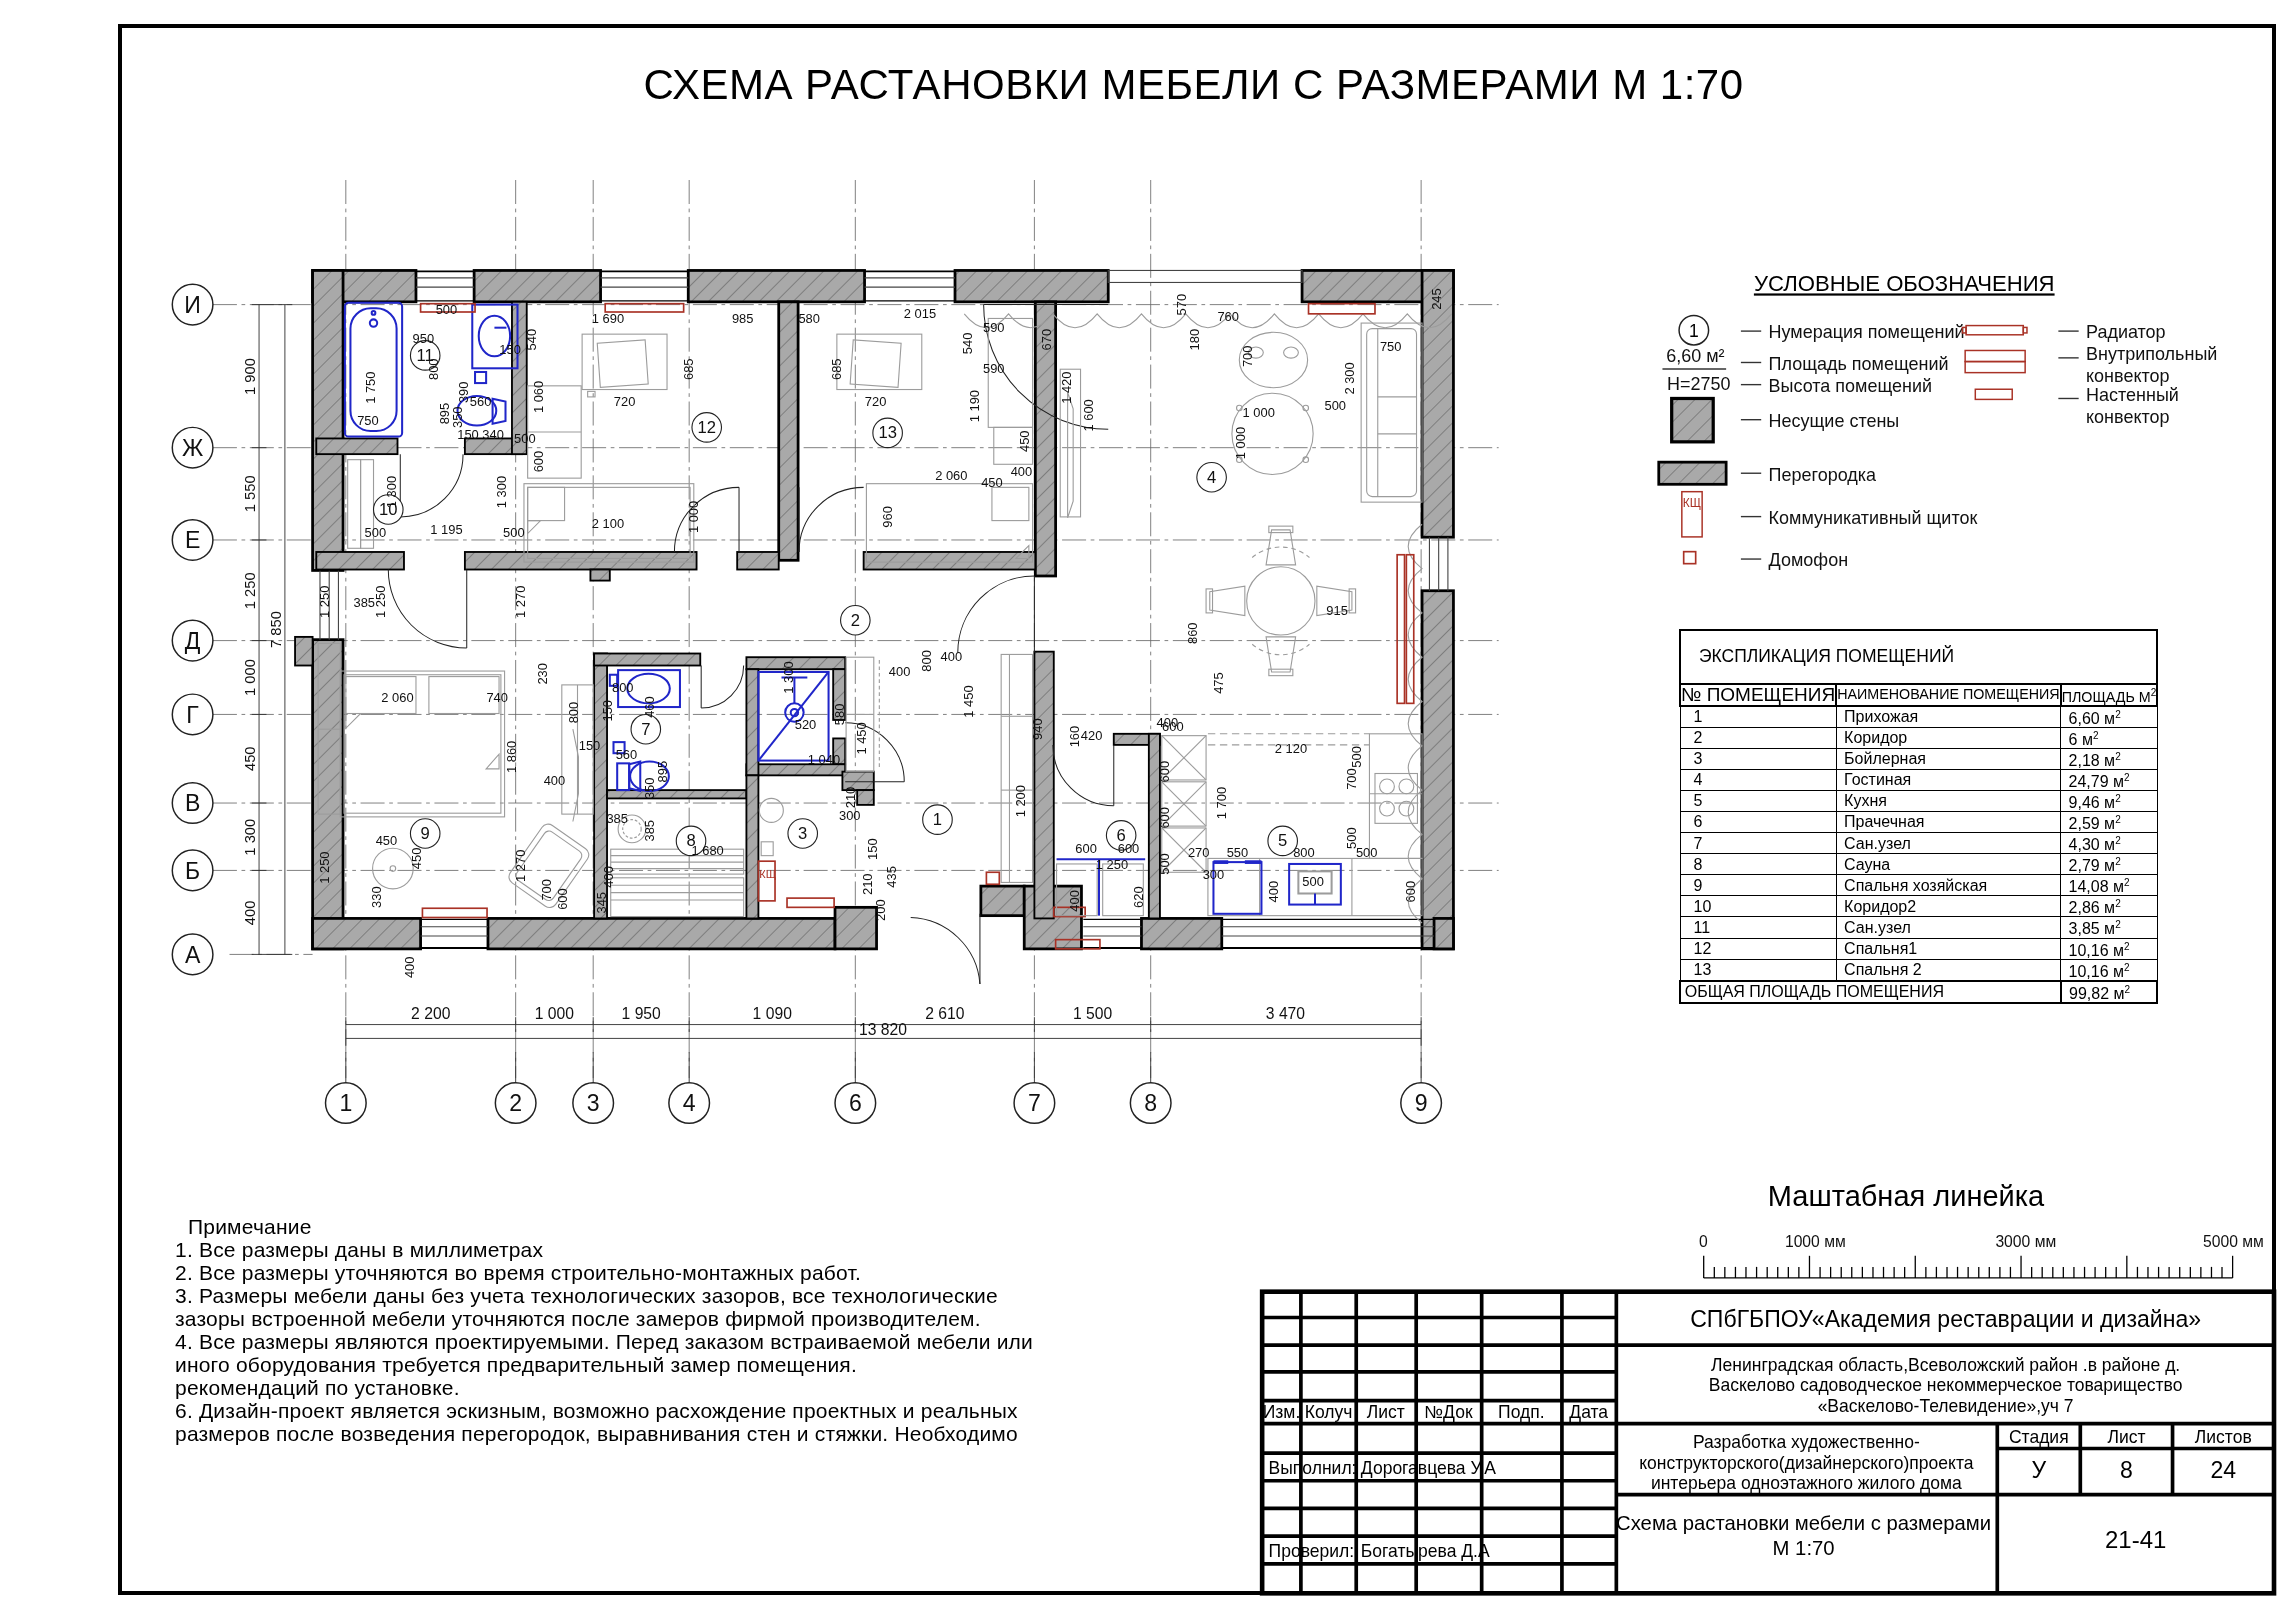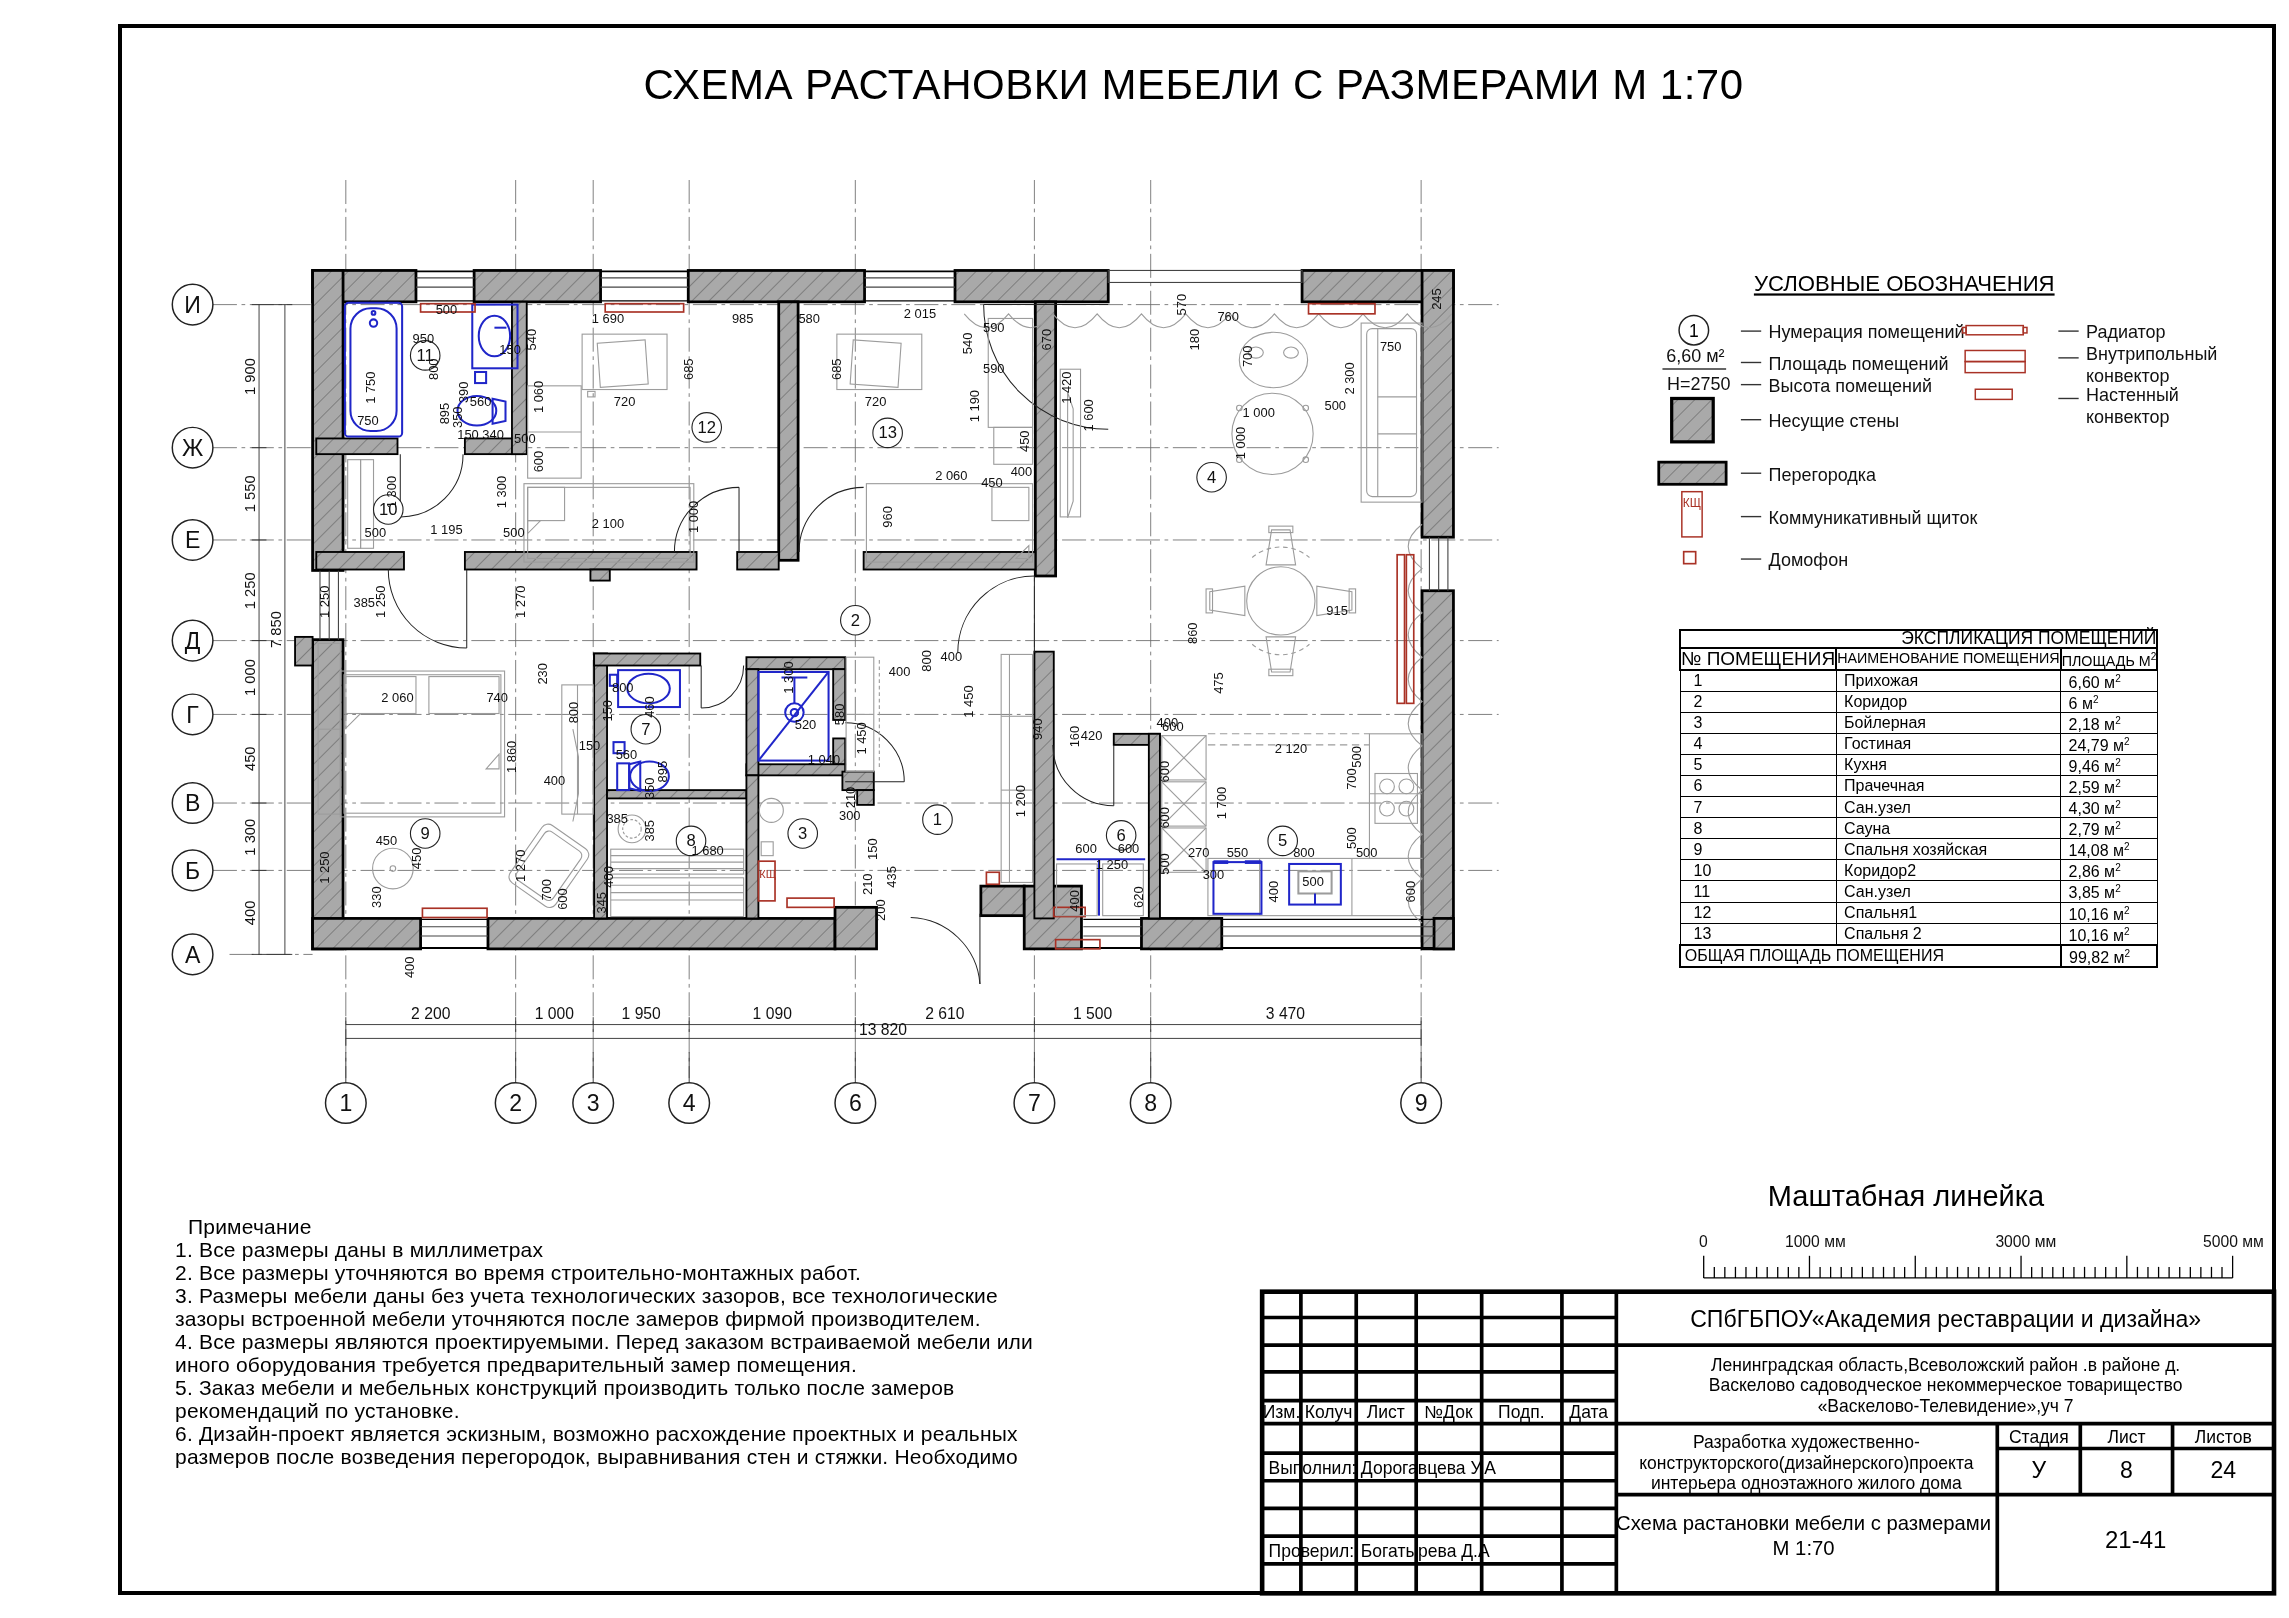--- a/index.html
+++ b/index.html
@@ -851,21 +851,21 @@
 <rect x="372" y="142" width="40" height="11" fill="none" stroke="#a93226" stroke-width="1.6"></rect>
 <line class="dash" x1="462" y1="152" x2="484" y2="152"></line>
 <text class="lt" x="492" y="155">Настенный</text>
 <text class="lt" x="492" y="179">конвектор</text>
 </svg>
 
 <div class="abs" style="left:1671px;top:629px;width:455px;">
 <table style="border-collapse:collapse;width:100%;font-size:16px;line-height:15.7px;">
 <tbody>
           <tr>
-            <td colspan="3" style="border:2.3px solid #000;text-align:right;height:14px;font-size:17.5px;padding:0">ЭКСПЛИКАЦИЯ ПОМЕЩЕНИЙ</td>
+            <td colspan="3" style="border:2.3px solid #000;text-align:left;height:14px;font-size:17.5px;padding:18px">ЭКСПЛИКАЦИЯ ПОМЕЩЕНИЙ</td>
           </tr>
 <tr>
 <td style="border:2.3px solid #000;width:115px;text-align:center;font-size:19px;padding:0;height:17.5px;white-space:nowrap">№ ПОМЕЩЕНИЯ</td>
 <td style="border:2.3px solid #000;width:224px;text-align:center;font-size:14.3px;padding:0;white-space:nowrap">НАИМЕНОВАНИЕ ПОМЕЩЕНИЯ</td>
 <td style="border:2.3px solid #000;text-align:center;font-size:14.3px;padding:0;white-space:nowrap">ПЛОЩАДЬ М<sup style="font-size:10px">2</sup></td>
 </tr>
 <tr>
             <td style="border:1.5px solid #000;text-align:left;padding:0 0 0 13px;height:15px">1</td>
             <td style="border:1.5px solid #000;padding:0 0 0 7.4px">Прихожая</td>
             <td style="border:1.5px solid #000;padding:0 0 0 7.4px">6,60 м<sup style="font-size:10px">2</sup></td>
@@ -939,21 +939,20 @@
 </div>
 
 <div class="abs" style="left:167px;top:1215px;width:932px;font-size:21px;line-height:23px;letter-spacing:0.2px;">
 <div style="padding-left:13px">Примечание</div>
 <div>1. Все размеры даны в миллиметрах</div>
 <div>2. Все размеры уточняются во время строительно-монтажных работ.</div>
 <div>3. Размеры мебели даны без учета технологических зазоров, все технологические</div>
 <div>зазоры встроенной мебели уточняются после замеров фирмой производителем.</div>
 <div>4. Все размеры являются проектируемыми. Перед заказом встраиваемой мебели или</div>
 <div>иного оборудования требуется предварительный замер помещения.</div>
-<div>5. Заказ мебели и мебельных конструкций производить только после замеров</div>
 <div>рекомендаций по установке.</div>
 <div>6. Дизайн-проект является эскизным, возможно расхождение проектных и реальных</div>
 <div>размеров после возведения перегородок, выравнивания стен и стяжки. Необходимо</div>
 </div>
 
 <div class="abs" style="left:1621px;top:1180px;width:554px;text-align:center;font-size:29px;">Маштабная линейка</div>
 <svg class="abs" style="left:1680px;top:1227px" width="600" height="65" viewBox="0 0 650 70">
 <g stroke="#000" stroke-width="1.4" fill="none">
 <line x1="17" y1="55" x2="590" y2="55"></line>
 <line x1="17.0" y1="55" x2="17.0" y2="31"></line>

